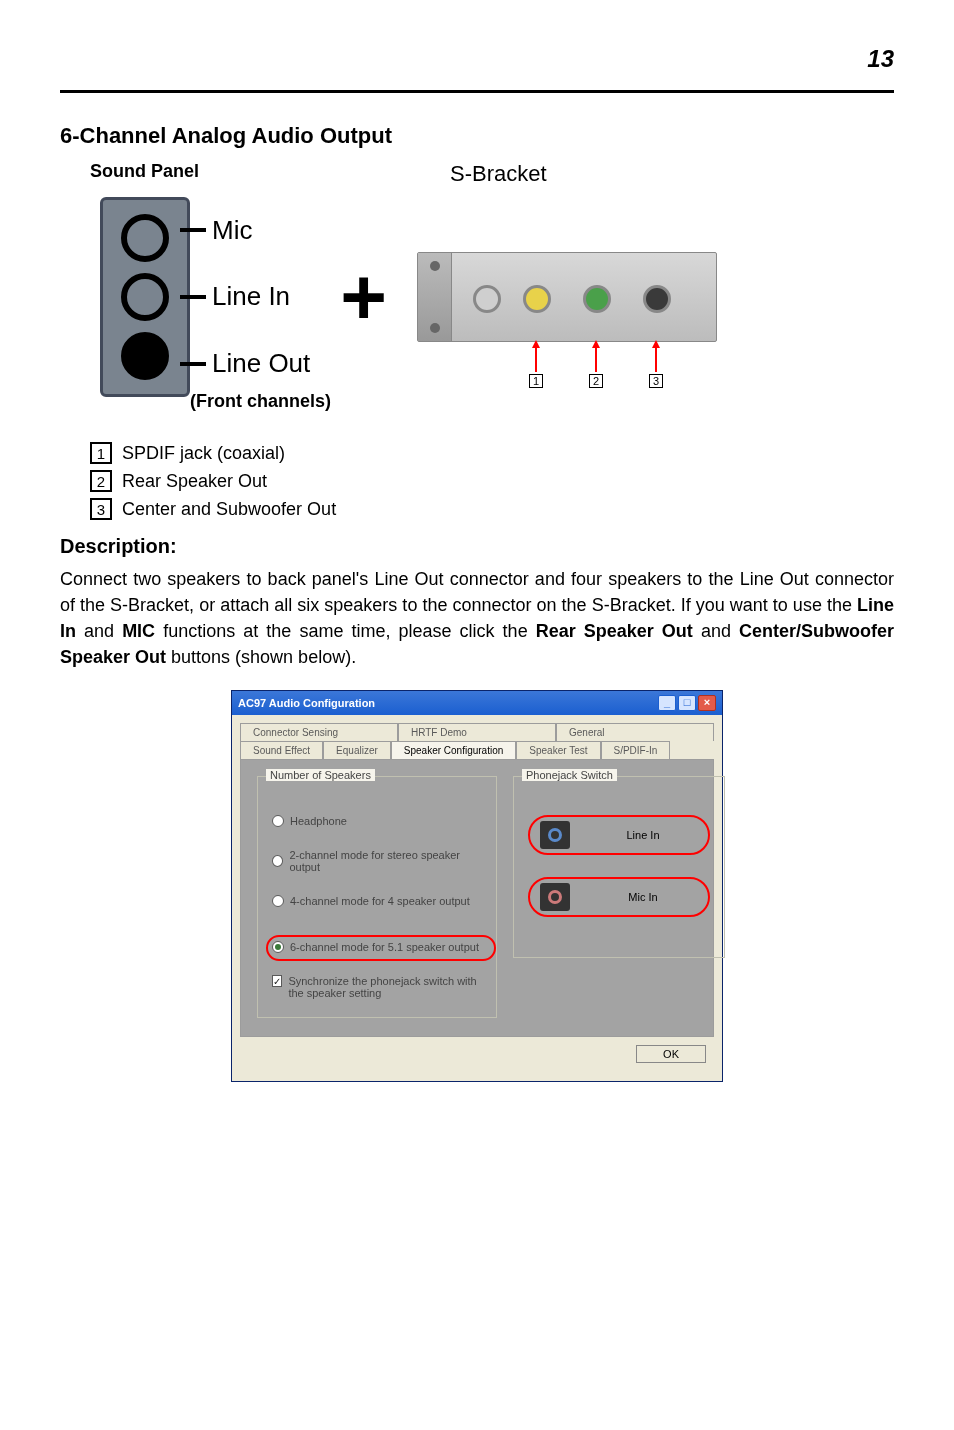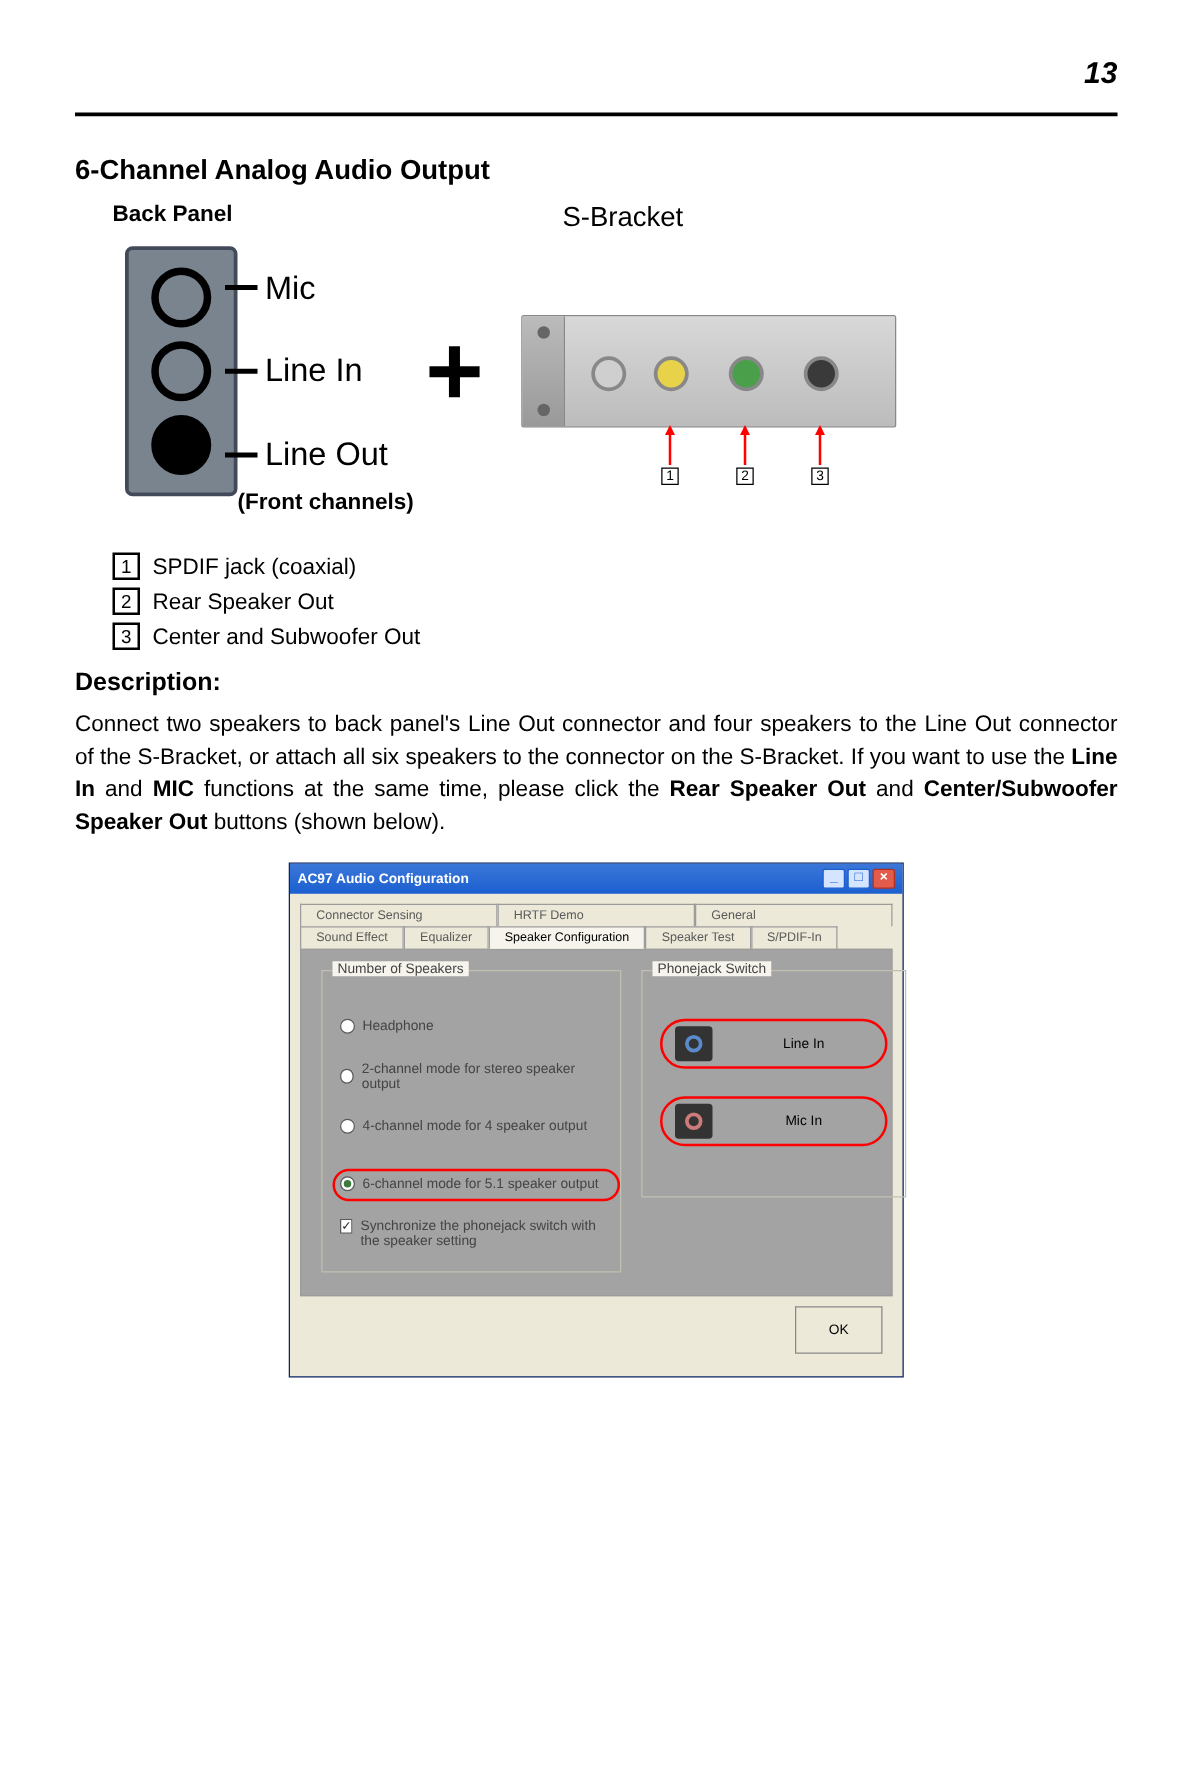--- a/index.html
+++ b/index.html
@@ -222,33 +222,33 @@
   .pj-jack .hole { width:14px; height:14px; border-radius:50%; border:3px solid #555; }
   .pj-jack.green .hole{ border-color:#6ab46a; }
   .pj-jack.blue .hole{ border-color:#5a8acb; }
   .pj-jack.pink .hole{ border-color:#cc7a7a; }
   .red-oval {
     border:2px solid red; border-radius:22px; padding:4px 10px;
     display:inline-flex; align-items:center; gap:18px;
   }
   .ok-row { text-align:right; padding:8px; }
   .ok-btn {
-    border:1px solid #888; background:#ece9d8; padding:12px 26px; font-size:11px;
+    border:1px solid #888; background:#ece9d8; padding:2px 26px; font-size:11px;
   }
 </style>
 </head>
 <body>
 
 <div class="page-num">13</div>
 <div class="top-rule"></div>
 
 <h2 class="section-title">6-Channel Analog Audio Output</h2>
 
 <div class="row-labels">
-  <div class="left">Back Panel</div>
+  <div class="left">Sound Panel</div>
   <div class="right">S-Bracket</div>
 </div>
 
 <div class="hw-row">
   <div style="display:flex;">
     <div class="back-panel">
       <div class="jack-ring"></div>
       <div class="jack-ring"></div>
       <div class="jack-ring filled"></div>
     </div>

